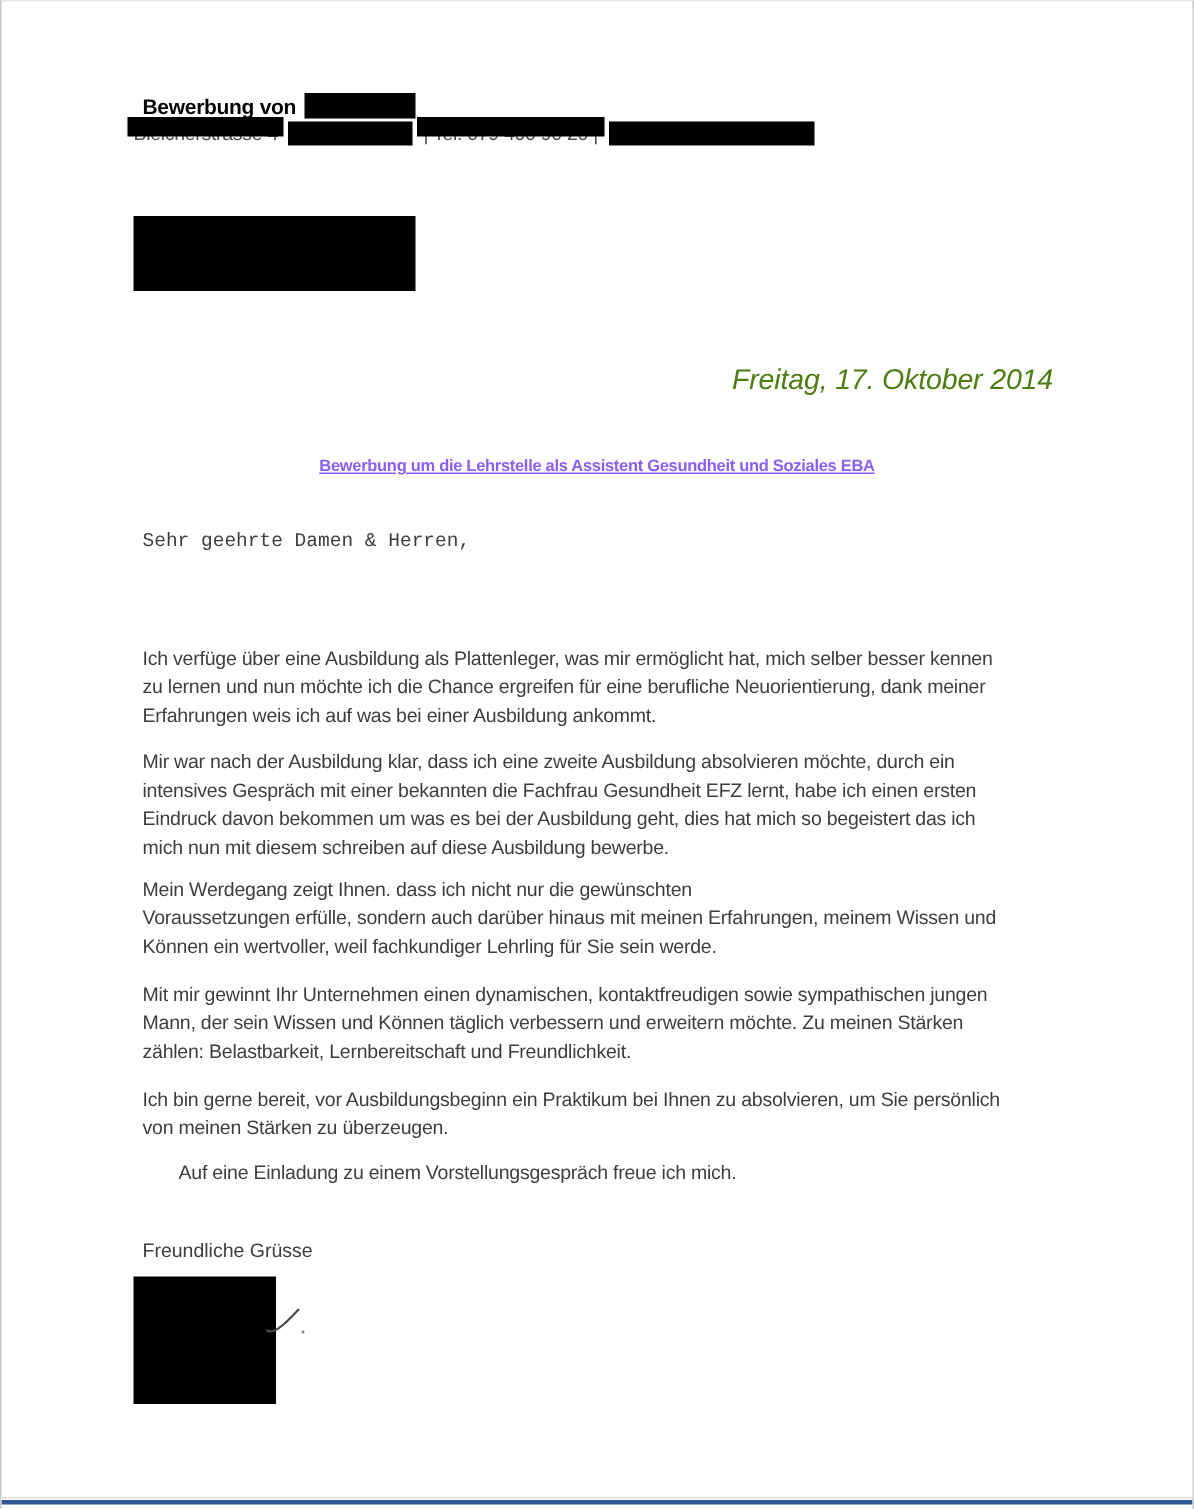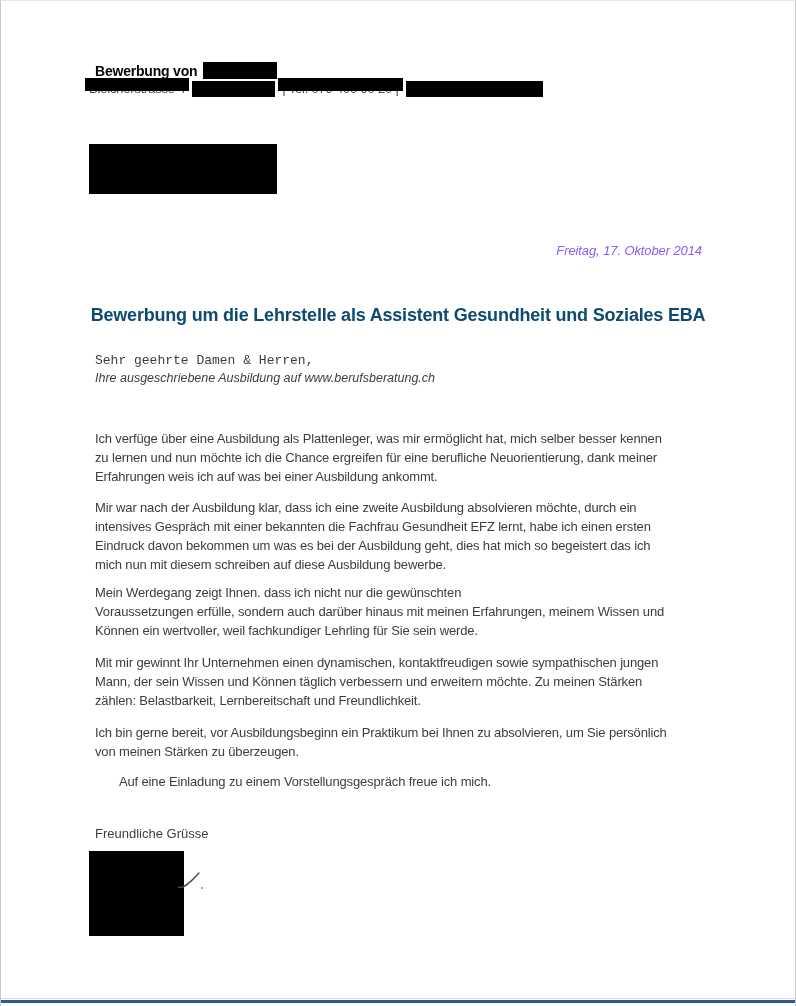--- a/index.html
+++ b/index.html
@@ -24,23 +24,23 @@
   .name-box { width: 74px; height: 17px; vertical-align: -3px; margin-left: 2px; }
 
   .header-line2 { left: 88px; top: 80px; display: flex; align-items: flex-end; gap: 7px; font-size: 13px; letter-spacing: -0.2px; color: #4a4a4a; white-space: nowrap; }
   .half-redacted { position: relative; display: inline-block; line-height: 16px; text-align: center; }
   .half-redacted::after { content: ""; position: absolute; left: -4px; right: -4px; top: -3px; height: 13px; background: #000; }
   .box-a { width: 83px; height: 16px; }
   .box-b { width: 137px; height: 16px; }
 
   .recipient { left: 88px; top: 143px; width: 188px; height: 50px; }
 
-  .date { top: 242px; right: 93px; font-size: 13px; font-style: italic; color: #8b5cf6; letter-spacing: -0.1px; }
+  .date { top: 242px; right: 93px; font-size: 19px; font-style: italic; color: #4d7c0f; letter-spacing: -0.1px; }
 
-  .title { left: 0; right: 0; top: 304px; text-align: center; font-size: 18px; font-weight: bold; color: #0c4a6e; letter-spacing: -0.2px; }
+  .title { left: 0; right: 0; top: 304px; text-align: center; font-size: 11px; font-weight: bold; color: #8b5cf6; letter-spacing: -0.2px; text-decoration: underline; }
 
   .salutation { left: 94px; top: 352px; font-size: 13px; font-family: Liberation Mono, monospace; }
   .reference  { left: 94px; top: 370px; font-size: 12.5px; font-style: italic; }
 
   .para { left: 94px; width: 660px; font-size: 13px; line-height: 19px; letter-spacing: -0.15px; white-space: pre-line; }
   .p1 { top: 428px; }
   .p2 { top: 497px; }
   .p3 { top: 582px; }
   .p4 { top: 652px; }
   .p5 { top: 722px; }
@@ -72,21 +72,20 @@
     <span class="redact box-b"></span>
   </div>
 
   <div class="abs redact recipient"></div>
 
   <div class="abs date">Freitag, 17. Oktober 2014</div>
 
   <div class="abs title">Bewerbung um die Lehrstelle als Assistent Gesundheit und Soziales EBA</div>
 
   <div class="abs salutation">Sehr geehrte Damen &amp; Herren,</div>
-  <div class="abs reference">Ihre ausgeschriebene Ausbildung auf www.berufsberatung.ch</div>
 
   <p class="abs para p1">Ich verfüge über eine Ausbildung als Plattenleger, was mir ermöglicht hat, mich selber besser kennen
 zu lernen und nun möchte ich die Chance ergreifen für eine berufliche Neuorientierung, dank meiner
 Erfahrungen weis ich auf was bei einer Ausbildung ankommt.</p>
   <p class="abs para p2">Mir war nach der Ausbildung klar, dass ich eine zweite Ausbildung absolvieren möchte, durch ein
 intensives Gespräch mit einer bekannten die Fachfrau Gesundheit EFZ lernt, habe ich einen ersten
 Eindruck davon bekommen um was es bei der Ausbildung geht, dies hat mich so begeistert das ich
 mich nun mit diesem schreiben auf diese Ausbildung bewerbe.</p>
   <p class="abs para p3">Mein Werdegang zeigt Ihnen. dass ich nicht nur die gewünschten
 Voraussetzungen erfülle, sondern auch darüber hinaus mit meinen Erfahrungen, meinem Wissen und

